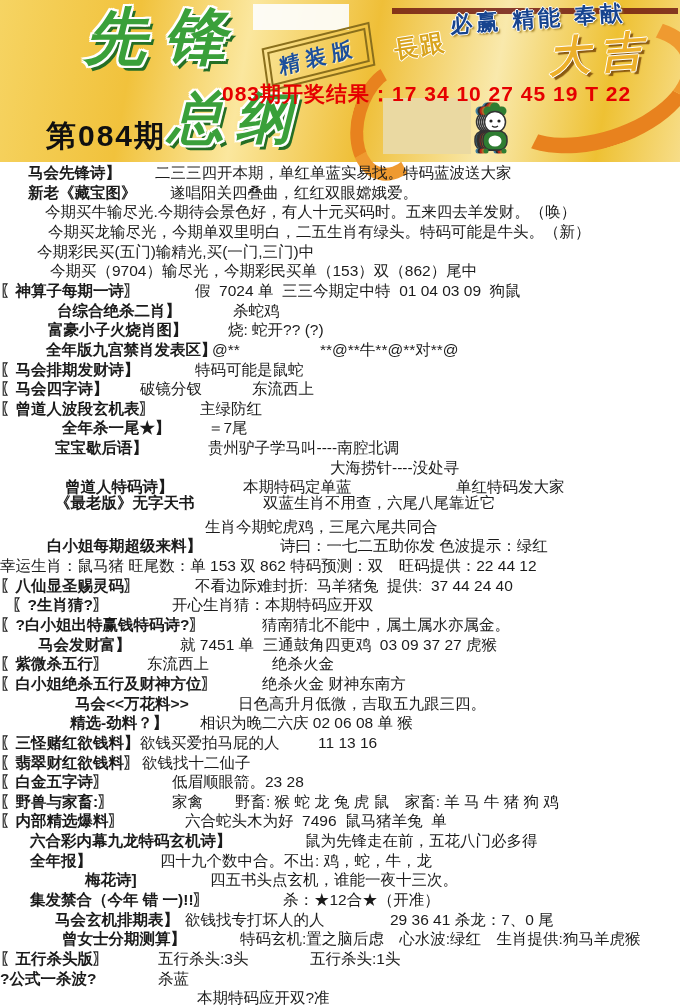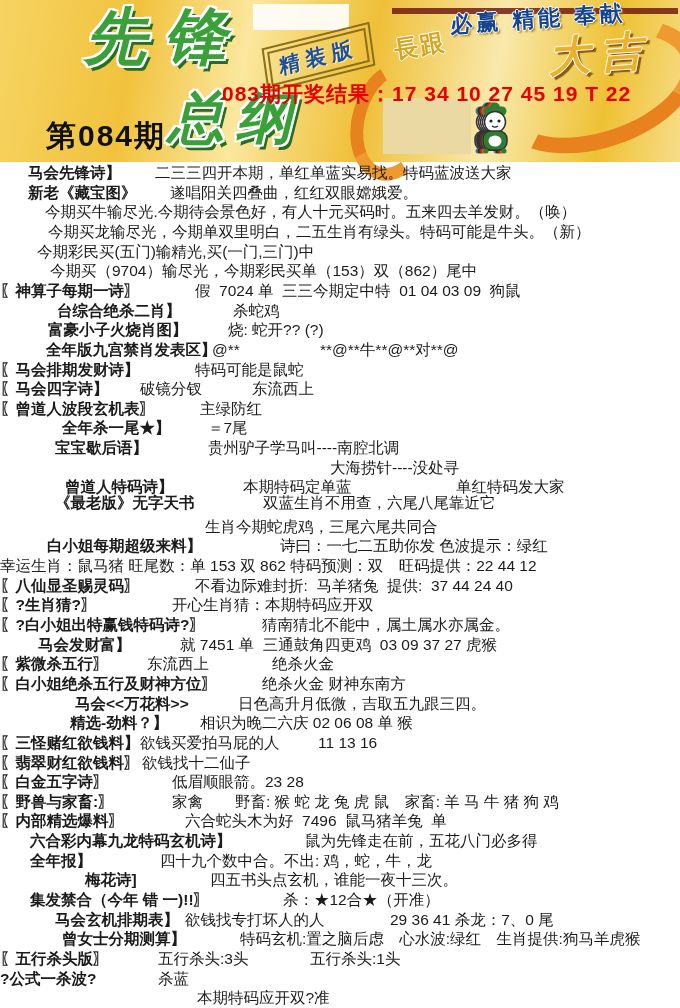--- a/index.html
+++ b/index.html
@@ -229,21 +229,21 @@
         <span class="c" style="left: 280px;">诗曰：一七二五助你发 色波提示：绿红</span>
       </div>
       <div class="row" style="top: 393px;">
         <span class="c" style="left: 0px;">幸运生肖：鼠马猪 旺尾数：单 153 双 862 特码预测：双　旺码提供：22 44 12</span>
       </div>
       <div class="row" style="top: 412.65px;">
         <span class="c b" style="left: 0px;">〖八仙显圣赐灵码〗</span>
         <span class="c" style="left: 195px;">不看边际难封折:  马羊猪兔  提供:  37 44 24 40</span>
       </div>
       <div class="row" style="top: 432.3px;">
-        <span class="c b" style="left: 0px;">〖?生肖猜?〗</span>
+        <span class="c b" style="left: 12px;">〖?生肖猜?〗</span>
         <span class="c" style="left: 172px;">开心生肖猜：本期特码应开双</span>
       </div>
       <div class="row" style="top: 451.95px;">
         <span class="c b" style="left: 0px;">〖?白小姐出特赢钱特码诗?〗</span>
         <span class="c" style="left: 262px;">猜南猜北不能中，属土属水亦属金。</span>
       </div>
       <div class="row" style="top: 471.6px;">
         <span class="c b" style="left: 38px;">马会发财富】</span>
         <span class="c" style="left: 180px;">就 7451 单  三通鼓角四更鸡  03 09 37 27 虎猴</span>
       </div>

